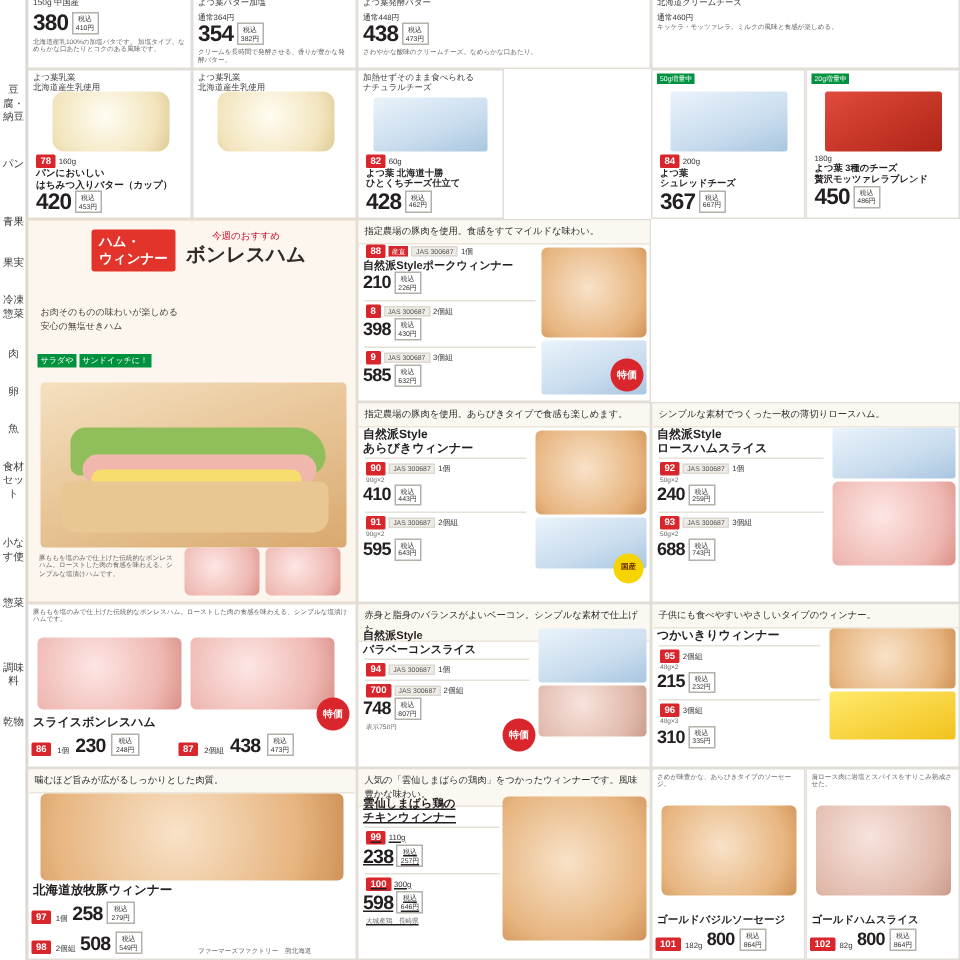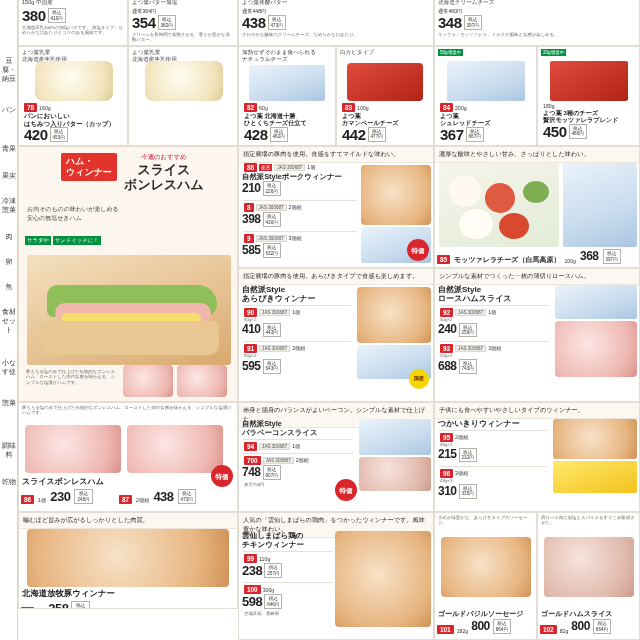--- a/index.html
+++ b/index.html
@@ -175,25 +175,20 @@
 473円</div>
       </div>
       <div class="tiny">さわやかな酸味のクリームチーズ。なめらかな口あたり。</div>
     </div>
 
     <div class="cell" style="left:416px;top:-26px;width:206px;height:72px;">
       <div class="hd" style="padding-top:24px">北海道クリームチーズ</div>
       <div class="row">
         <span class="qty">通常460円</span>
       </div>
-      <div class="pricerow">
-        <div class="yen">348</div>
-        <div class="taxbox" style="white-space:pre-line">税込
-397円</div>
-      </div>
       <div class="tiny">キッケラ・モッツァレラ。ミルクの風味と食感が楽しめる。</div>
     </div>
 
     <div class="cell" style="left:0;top:46px;width:110px;height:100px;">
       <div class="hd" style="white-space:pre-line">よつ葉乳業
 北海道産生乳使用</div>
       <div class="photo cheese" style="position:absolute;left:16px;top:14px;width:78px;height:40px;border-radius:8px;"></div>
       <div style="position:absolute;left:2px;top:56px;right:2px;">
         <div class="row">
           <span class="no">78</span>
@@ -227,37 +222,20 @@
         <div class="nm" style="font-size:6.2px;line-height:7.4px">よつ葉 北海道十勝</div>
         <div class="nm" style="font-size:6.2px;line-height:7.4px">ひとくちチーズ仕立て</div>
         <div class="pricerow">
           <div class="yen">428</div>
           <div class="taxbox" style="white-space:pre-line">税込
 462円</div>
         </div>
       </div>
     </div>
 
-    <div class="cell" style="left:318px;top:46px;width:98px;height:100px;">
-      <div class="hd">白カビタイプ</div>
-      <div class="photo red" style="position:absolute;left:10px;top:16px;width:76px;height:38px;border-radius:4px;"></div>
-      <div style="position:absolute;left:2px;top:56px;right:2px;">
-        <div class="row">
-          <span class="no">83</span>
-          <span class="qty">100g</span>
-        </div>
-        <div class="nm" style="font-size:6.2px;line-height:7.4px">よつ葉</div>
-        <div class="nm" style="font-size:6.2px;line-height:7.4px">カマンベールチーズ</div>
-        <div class="pricerow">
-          <div class="yen">442</div>
-          <div class="taxbox" style="white-space:pre-line">税込
-477円</div>
-        </div>
-      </div>
-    </div>
 
     <div class="cell" style="left:416px;top:46px;width:103px;height:100px;">
       <div class="row" style="padding-top:2px">
         <span class="tag-green">50g増量中</span>
       </div>
       <div class="photo pack" style="position:absolute;left:12px;top:14px;width:78px;height:40px;"></div>
       <div style="position:absolute;left:2px;top:56px;right:2px;">
         <div class="row">
           <span class="no">84</span>
           <span class="qty">200g</span>
@@ -293,21 +271,20 @@
 
     <div class="cell hero" style="left:0;top:146px;width:220px;height:256px;">
       <div style="position:absolute;left:6px;top:6px;margin-left:36px;">
         <div class="hero-badge">
           <span>ハム・</span><br>
           <span>ウィンナー</span>
         </div>
       </div>
       <div style="position:absolute;left:78px;top:6px;right:6px;">
         <div class="hero-week">今週のおすすめ</div>
-        <div class="hero-title">スライス</div>
         <div class="hero-title">ボンレスハム</div>
       </div>
       <div style="position:absolute;left:8px;top:58px;right:8px;">
         <div class="hero-copy">お肉そのものの味わいが楽しめる</div>
         <div class="hero-copy">安心の無塩せきハム</div>
       </div>
       <div style="position:absolute;left:6px;top:88px;">
         <div class="tag-green" style="font-size:5.4px">サラダや</div>
         <div class="tag-green" style="font-size:5.4px;margin-top:1px">サンドイッチに！</div>
       </div>
@@ -342,40 +319,20 @@
         <span class="qty">2個組</span>
         <span class="yen" style="font-size:13px">438</span>
         <span class="taxbox" style="white-space:pre-line">税込
 473円</span>
       </div>
       <div class="tokka" style="left:192px;top:62px;">
         <span>特価</span>
       </div>
     </div>
 
-    <div class="cell" style="left:416px;top:146px;width:206px;height:122px;">
-      <div class="banner">濃厚な酸味とやさしい甘み、さっぱりとした味わい。</div>
-      <div style="position:absolute;left:4px;top:16px;width:120px;height:84px;border-radius:3px;
-                  background:linear-gradient(160deg,#f6f4ea,#e3ecd8);overflow:hidden;">
-        <div style="position:absolute;left:10px;top:12px;width:32px;height:32px;border-radius:50%;background:#fff9f0;"></div>
-        <div style="position:absolute;left:46px;top:20px;width:30px;height:30px;border-radius:50%;background:#e05a42;"></div>
-        <div style="position:absolute;left:20px;top:46px;width:34px;height:30px;border-radius:50%;background:#fffdf6;"></div>
-        <div style="position:absolute;left:60px;top:50px;width:30px;height:26px;border-radius:50%;background:#d9492f;"></div>
-        <div style="position:absolute;left:84px;top:18px;width:26px;height:22px;border-radius:50%;background:#7fae53;"></div>
-      </div>
-      <div class="photo pack" style="position:absolute;left:128px;top:16px;width:74px;height:84px;"></div>
-      <div style="position:absolute;left:2px;top:102px;display:flex;gap:4px;align-items:flex-end;">
-        <span class="no">85</span>
-        <span class="nm" style="font-size:7px;padding:0">モッツァレラチーズ（白馬高原）</span>
-        <span class="qty">100g</span>
-        <span class="yen" style="font-size:12px">368</span>
-        <span class="taxbox" style="white-space:pre-line">税込
-397円</span>
-      </div>
-    </div>
 
     <div class="cell" style="left:220px;top:146px;width:196px;height:122px;">
       <div class="banner">指定農場の豚肉を使用。食感をすてマイルドな味わい。</div>
       <div style="position:absolute;left:2px;top:16px;width:118px;">
         <div class="row">
           <span class="no">88</span>
           <span class="tag-red">産直</span>
           <span class="code">JAS 300687</span>
           <span class="qty">1個</span>
         </div>
@@ -541,21 +498,21 @@
         </div>
         <div class="tiny">48g×3</div>
         <div class="pricerow" style="padding-left:1px">
           <div class="yen" style="font-size:12px">310</div>
           <div class="taxbox" style="white-space:pre-line">税込
 335円</div>
         </div>
       </div>
     </div>
 
-    <div class="cell" style="left:0;top:512px;width:220px;height:97px;">
+    <div class="cell" style="left:0;top:512px;width:220px;height:128px;">
       <div class="banner">噛むほど旨みが広がるしっかりとした肉質。</div>
       <div class="photo saus" style="position:absolute;left:8px;top:16px;width:202px;height:58px;border-radius:4px;"></div>
       <div class="nm" style="position:absolute;left:0;top:76px;font-size:8.4px">北海道放牧豚ウィンナー</div>
       <div style="position:absolute;left:2px;top:88px;display:flex;gap:3px;align-items:flex-end;">
         <span class="no">97</span>
         <span class="qty">1個</span>
         <span class="yen" style="font-size:13px">258</span>
         <span class="taxbox" style="white-space:pre-line">税込
 279円</span>
       </div>
@@ -565,21 +522,21 @@
         <span class="yen" style="font-size:13px">508</span>
         <span class="taxbox" style="white-space:pre-line">税込
 549円</span>
       </div>
       <div class="tiny" style="position:absolute;left:110px;top:118px;">ファーマーズファクトリー　熊北海道</div>
     </div>
 
     <div class="cell" style="left:220px;top:512px;width:196px;height:128px;">
       <div class="banner">人気の「雲仙しまばらの鶏肉」をつかったウィンナーです。風味豊かな味わい。</div>
       <div class="photo saus" style="position:absolute;left:96px;top:18px;width:96px;height:96px;border-radius:4px;"></div>
-      <div style="position:absolute;left:2px;top:18px;width:94px;">
+      <div style="position:absolute;left:2px;top:18px;width:94px;text-decoration:underline;">
         <div class="nm" style="font-size:7.6px;padding-left:1px">雲仙しまばら鶏の</div>
         <div class="nm" style="font-size:7.6px;padding-left:1px">チキンウィンナー</div>
         <div class="divline"></div>
         <div class="row">
           <span class="no">99</span>
           <span class="qty">110g</span>
         </div>
         <div class="pricerow" style="padding-left:1px">
           <div class="yen" style="font-size:13px">238</div>
           <div class="taxbox" style="white-space:pre-line">税込

